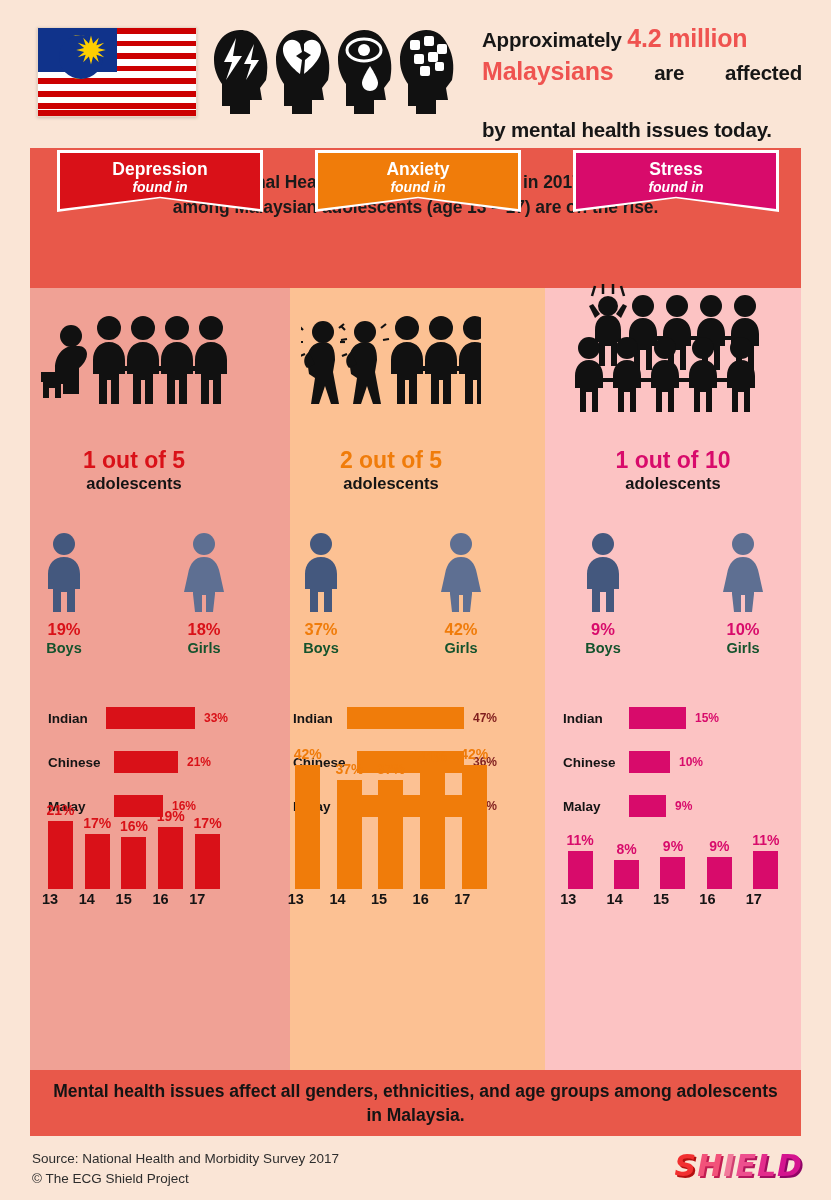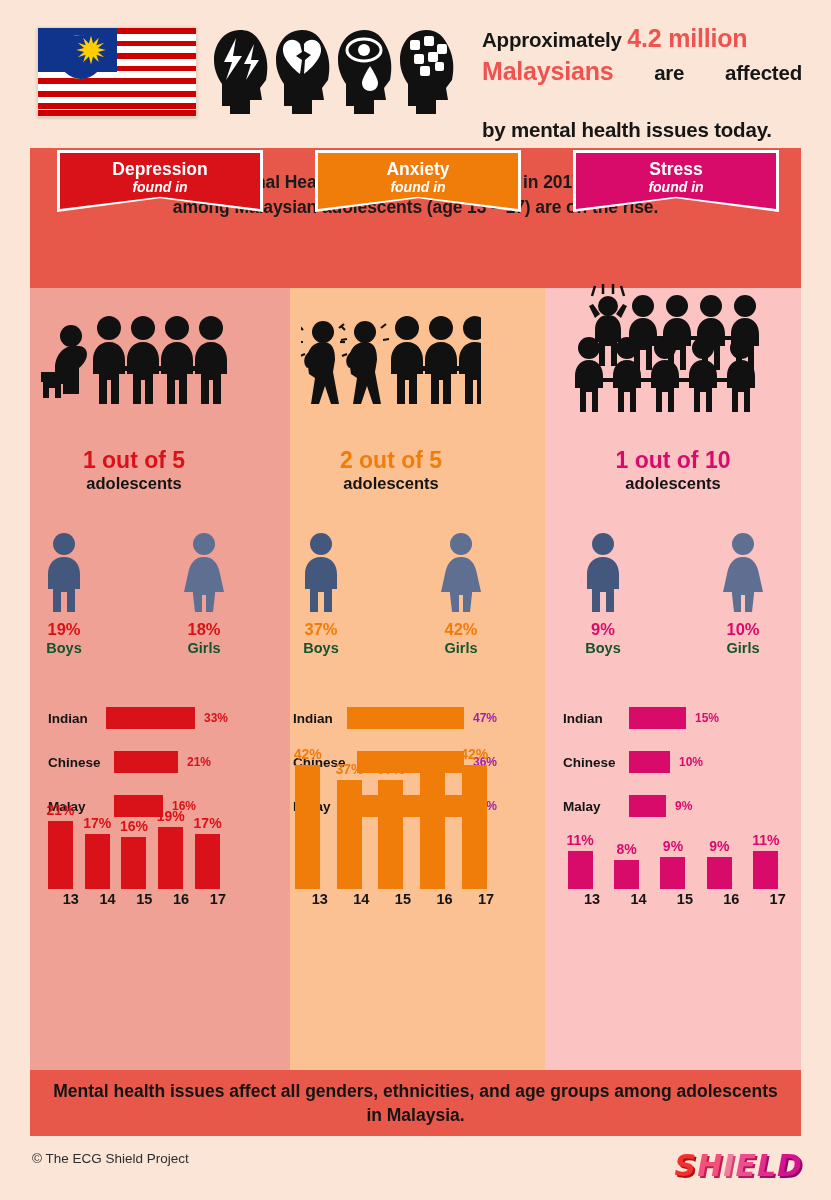--- a/index.html
+++ b/index.html
@@ -92,35 +92,35 @@
   .gpct.d { color: #d91118; } .gpct.a { color: #f07c0a; } .gpct.s { color: #d80b6b; }
   .glab { font-size: 14.5px; font-weight: bold; color: #14532d; line-height: 1.2; }
 
   
   .eth { position: absolute; top: 558px; left: 18px; right: 10px; }
   .eth-row { display: flex; align-items: center; height: 24px; margin-bottom: 20px; }
   .eth-lab { width: 66px; font-size: 13.5px; font-weight: bold; color: #141414; }
   .eth-bar { height: 22px; }
   .eth-bar.d { background: #d91118; } .eth-bar.a { background: #f07c0a; } .eth-bar.s { background: #d80b6b; }
   .eth-val { font-size: 12px; font-weight: bold; margin-left: 9px; }
-  .eth-val.d { color: #d91118; } .eth-val.a { color: #a21caf; } .eth-val.s { color: #d80b6b; }
+  .eth-val.d { color: #d91118; } .eth-val.a { color: #7f1d1d; } .eth-val.s { color: #d80b6b; }
 
   
   .ages { position: absolute; left: 12px; right: 12px; bottom: 8px; height: 190px; }
   .age-plot { position: absolute; left: 0; right: 0; bottom: 26px; height: 156px;
               display: flex; align-items: flex-end; justify-content: space-around; }
   .age-item { width: 40px; display: flex; flex-direction: column;
               align-items: center; justify-content: flex-end; }
   .age-val { font-size: 14px; font-weight: bold; margin-bottom: 4px; line-height: 1; }
   .age-val.d { color: #d91118; } .age-val.a { color: #f07c0a; } .age-val.s { color: #d80b6b; }
   .age-bar { width: 25px; }
   .age-bar.d { background: #d91118; } .age-bar.a { background: #f07c0a; } .age-bar.s { background: #d80b6b; }
   .age-axis { position: absolute; left: 0; right: 0; bottom: 2px; height: 22px;
               display: flex; justify-content: space-around; }
-  .age-lab { width: 40px; text-align: right; font-size: 14.5px; font-weight: bold; color: #141414; }
+  .age-lab { width: 40px; text-align: left; font-size: 14.5px; font-weight: bold; color: #141414; }
 
   
   .conclusion { position: absolute; left: 30px; top: 1070px; width: 771px; height: 66px;
                 background: #e8584a; display: flex; align-items: center;
                 justify-content: center; text-align: center; }
   .conclusion p { font-size: 17.5px; font-weight: bold; color: #141414; line-height: 1.4;
                   padding: 0 20px; }
 
   
   .footer { position: absolute; left: 0; top: 1136px; width: 831px; height: 64px;
@@ -641,20 +641,21 @@
       </div>
     </div>
   </div>
 
   <div class="conclusion">
     <p>Mental health issues affect all genders, ethnicities, and age groups among adolescents in Malaysia.</p>
   </div>
 
   <div class="footer">
     <div class="source">
+      <div>Source: National Health and Morbidity Survey 2017</div>
       <div>© The ECG Shield Project</div>
     </div>
     <div class="logo">
       <span class="l1">S</span><span class="l2">H</span><span class="l3">I</span><span class="l4">E</span><span class="l5">L</span><span class="l6">D</span>
     </div>
   </div>
 
 </div>
 
 </body></html>

